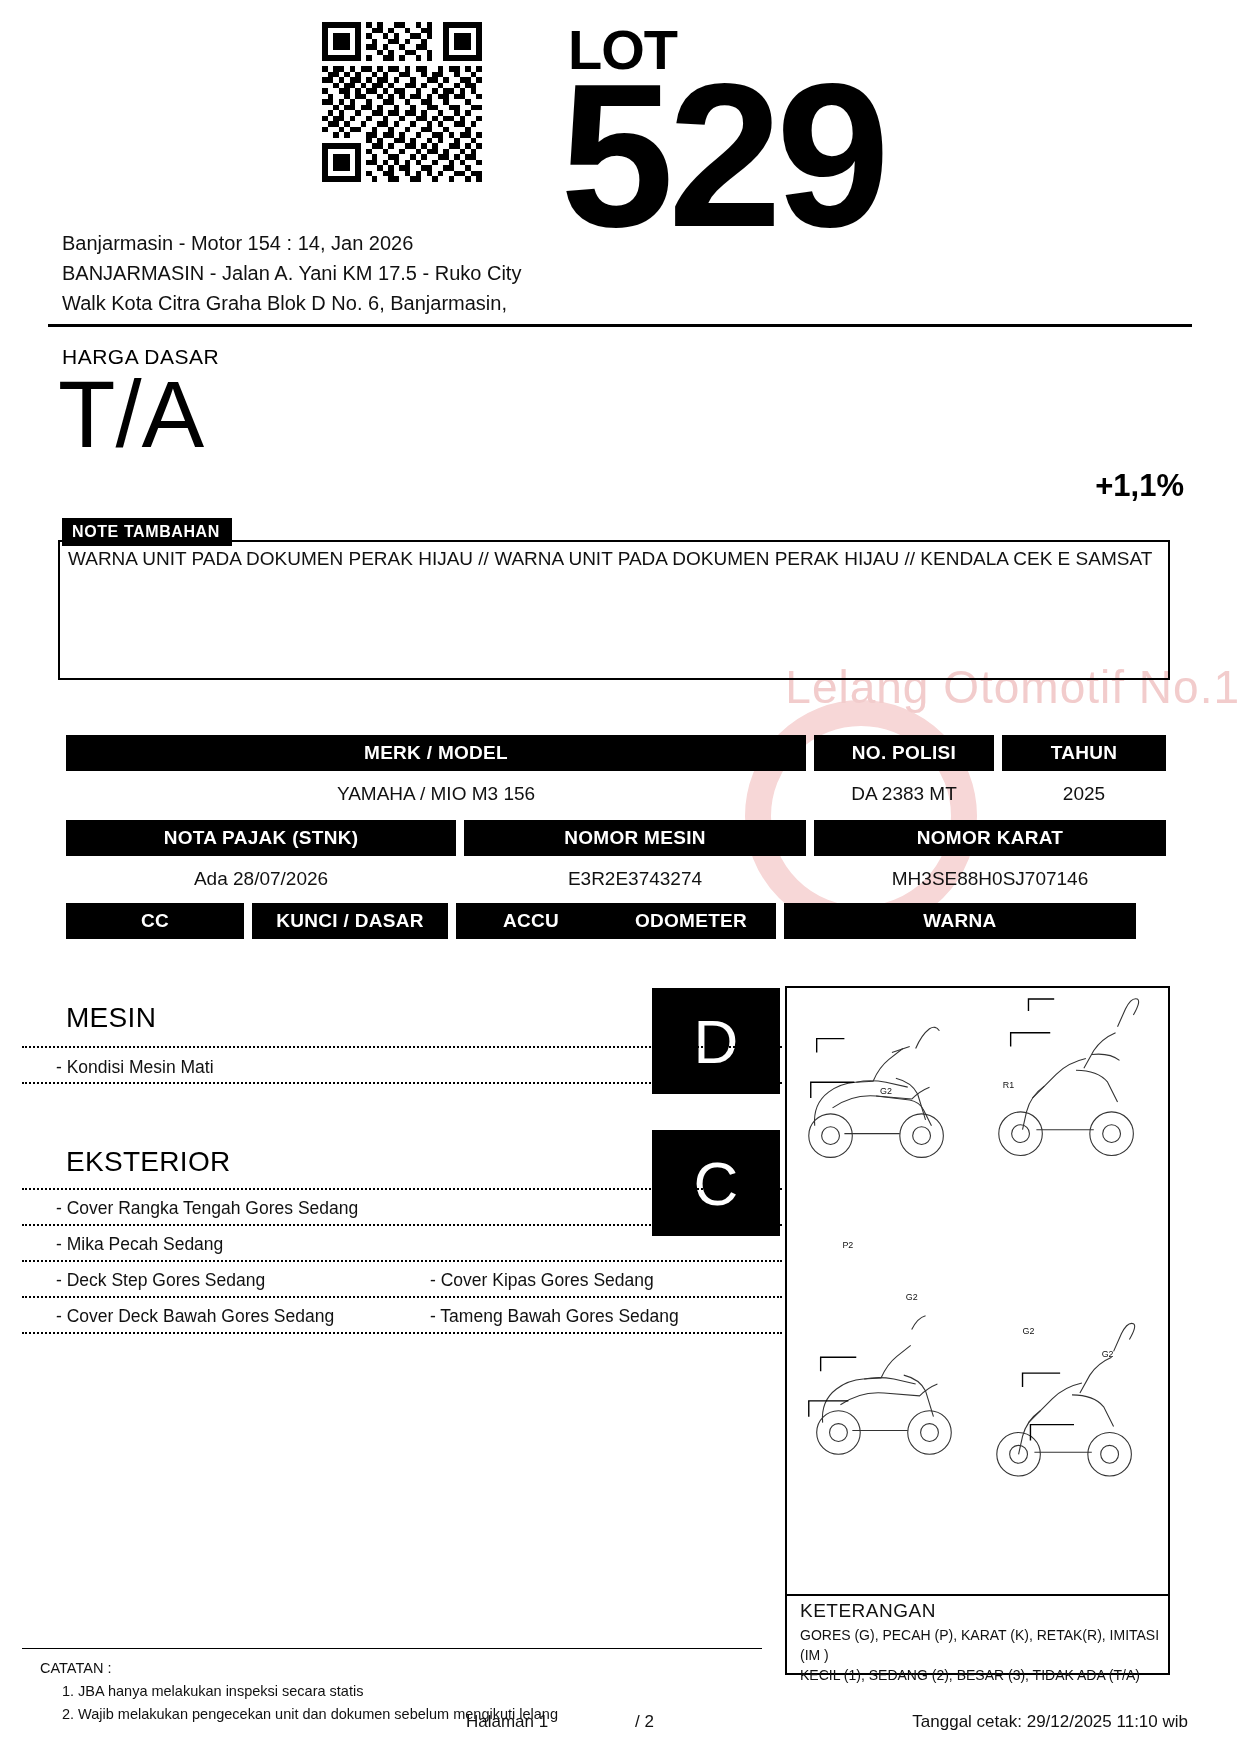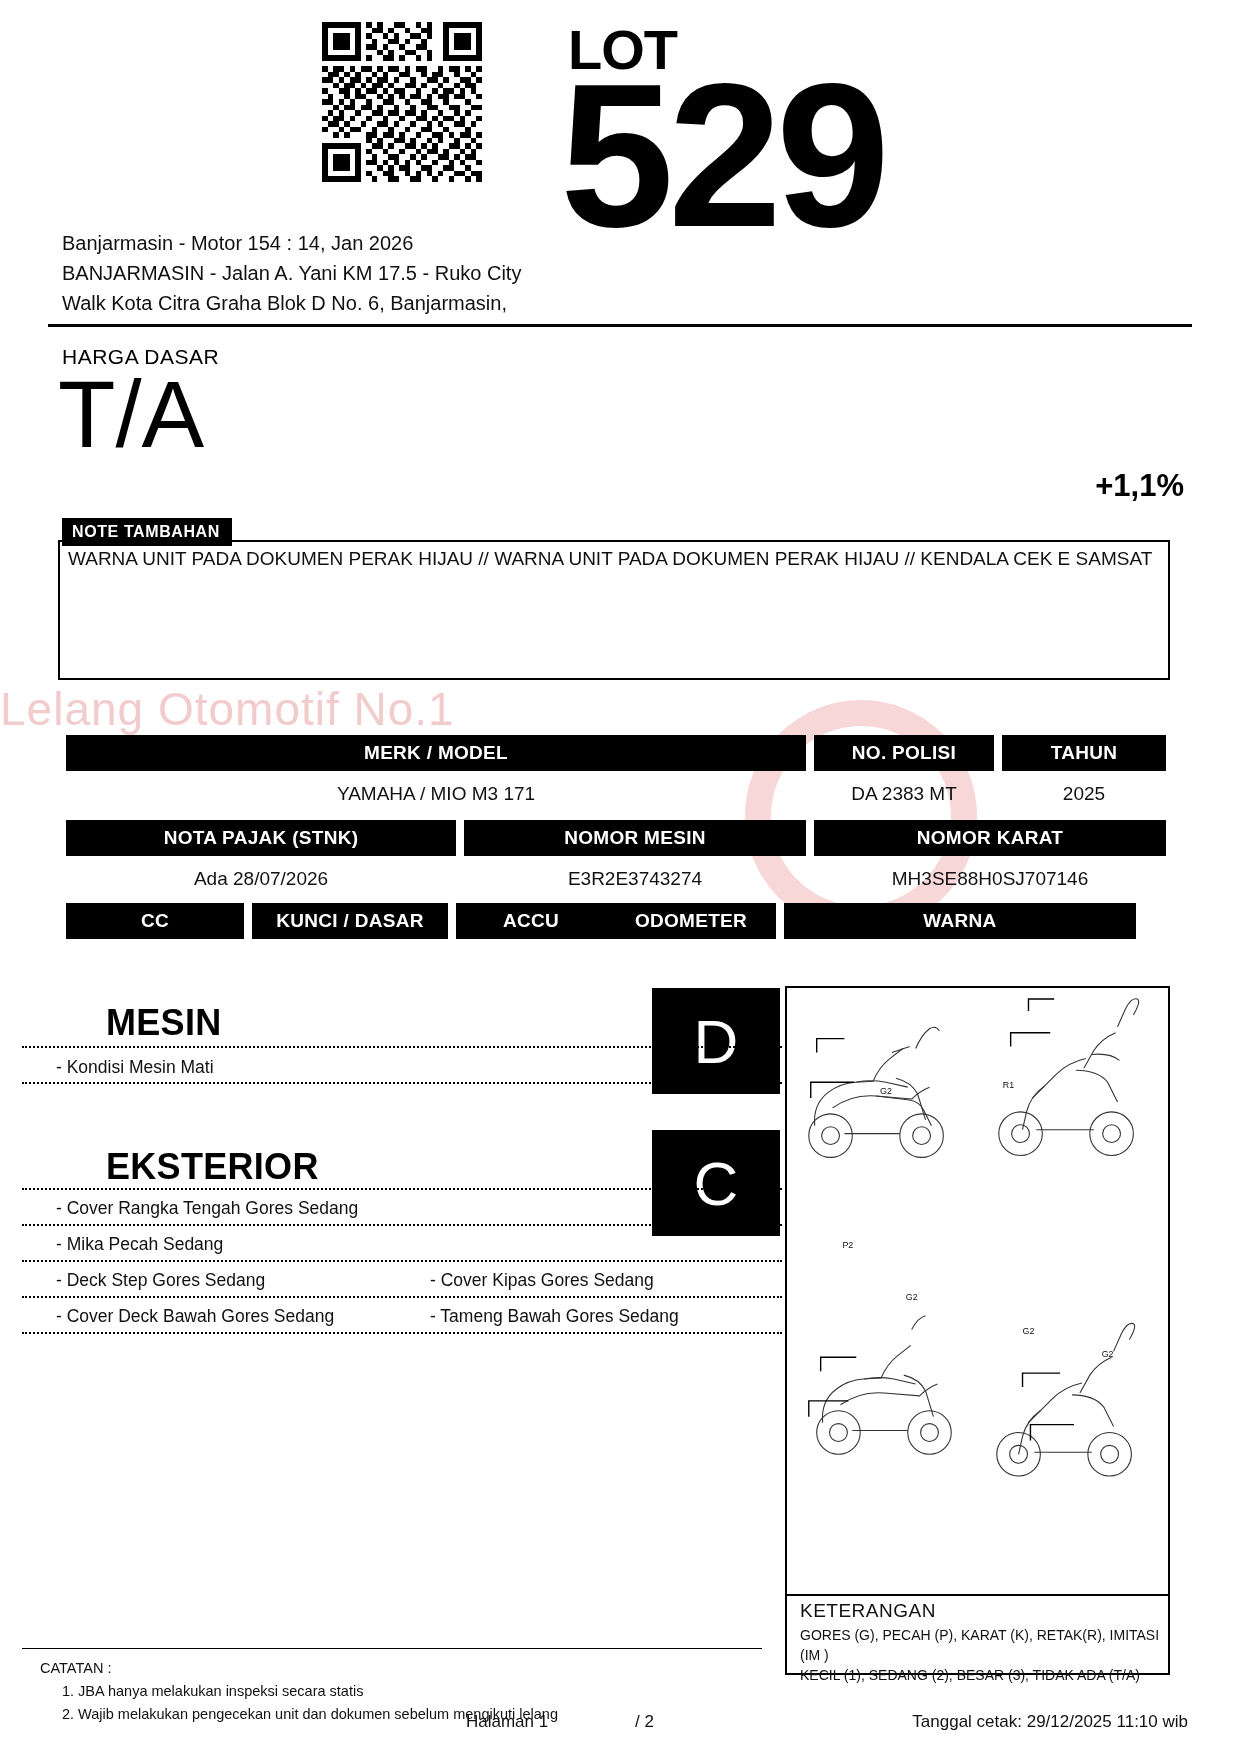--- a/index.html
+++ b/index.html
@@ -17,23 +17,23 @@
   }
   .page {
     position: absolute;
     left: 0; top: 0;
     width: 1240px;
     height: 1754px;
   }
   
   .watermark {
     position: absolute;
-    left: 0; top: 682px;
+    left: 0; top: 660px;
     width: 1240px;
-    text-align: left;
+    text-align: right;
     font-size: 46px;
     color: #f2cccc;
     letter-spacing: 1px;
     z-index: 0;
     pointer-events: none;
   }
   .watermark-circle {
     position: absolute;
     left: 745px; top: 700px;
     width: 180px; height: 180px;
@@ -145,24 +145,23 @@
     color: #111;
     font-size: 19px;
     text-align: center;
     padding: 6px 2px;
     box-sizing: border-box;
   }
   .sep { width: 8px; flex: none; }
   
   .sec-title {
     position: absolute;
-    font-size: 36px;
-    font-weight: bold;
+    font-size: 28px;
+    font-weight: normal;
     letter-spacing: .3px;
-    margin-left: 40px;
   }
   .grade-box {
     position: absolute;
     background: #000;
     color: #fff;
     width: 128px;
     height: 106px;
     display: flex;
     align-items: center;
     justify-content: center;
@@ -519,21 +518,21 @@
   <div class="note-text">WARNA UNIT PADA DOKUMEN PERAK HIJAU // WARNA UNIT PADA DOKUMEN PERAK HIJAU // KENDALA CEK E SAMSAT</div>
 
   <div class="tbl hrow" style="top:735px">
     <div class="cell" style="width:740px">MERK / MODEL</div>
     <div class="sep"></div>
     <div class="cell" style="width:180px">NO. POLISI</div>
     <div class="sep"></div>
     <div class="cell" style="width:164px">TAHUN</div>
   </div>
   <div class="tbl vrow" style="top:777px">
-    <div class="cell" style="width:740px">YAMAHA / MIO M3 171</div>
+    <div class="cell" style="width:740px">YAMAHA / MIO M3 156</div>
     <div class="sep"></div>
     <div class="cell" style="width:180px">DA 2383 MT</div>
     <div class="sep"></div>
     <div class="cell" style="width:164px">2025</div>
   </div>
 
   <div class="tbl hrow" style="top:820px">
     <div class="cell" style="width:390px">NOTA PAJAK (STNK)</div>
     <div class="sep"></div>
     <div class="cell" style="width:342px">NOMOR MESIN</div>

